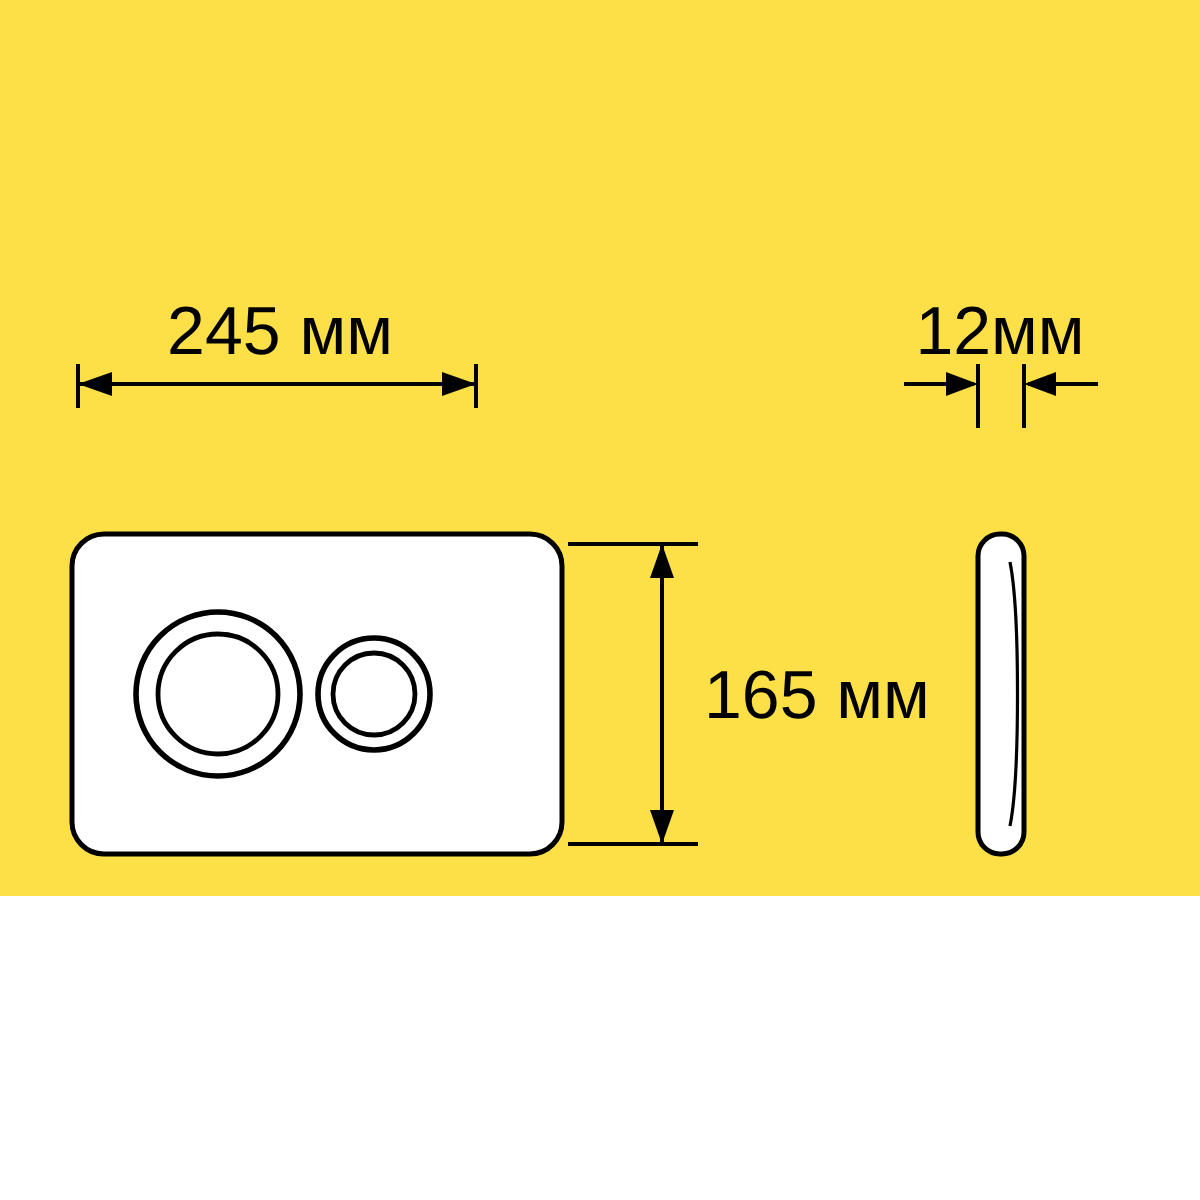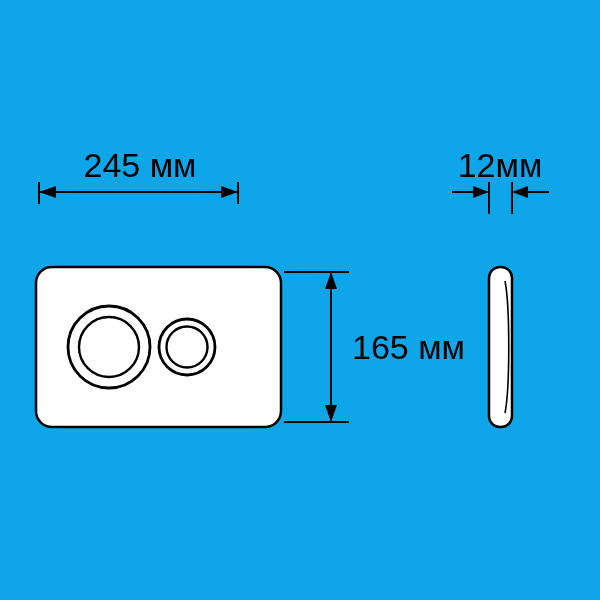--- a/index.html
+++ b/index.html
@@ -3,22 +3,22 @@
 <meta charset="utf-8">
 <style>
   html, body {
     margin: 0;
     padding: 0;
     background: #ffffff;
   }
   .canvas {
     position: relative;
     width: 600px;
-    height: 600px;
-    background: #0ea5e9;
+    height: 448px;
+    background: #fde047;
     font-family: "Liberation Sans", sans-serif;
     overflow: hidden;
   }
   svg { display: block; }
   .dim-label {
     fill: #000000;
     font-family: "Liberation Sans", sans-serif;
     font-size: 34px;
   }
   .outline {

